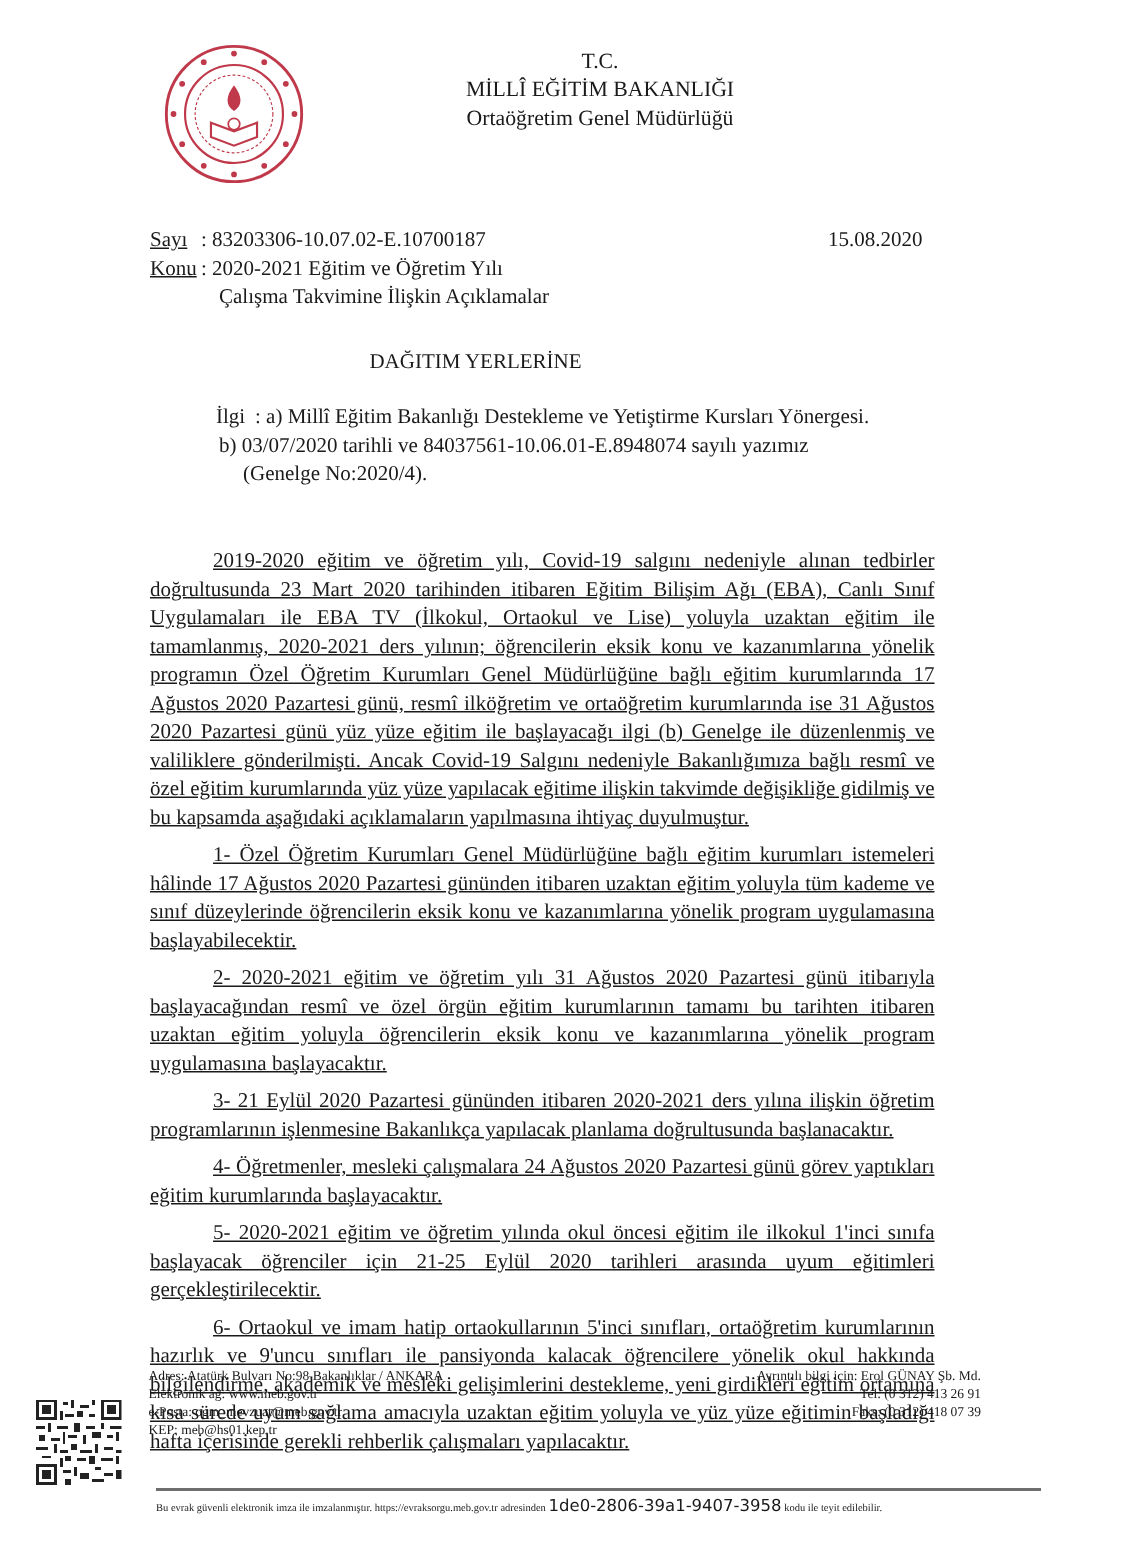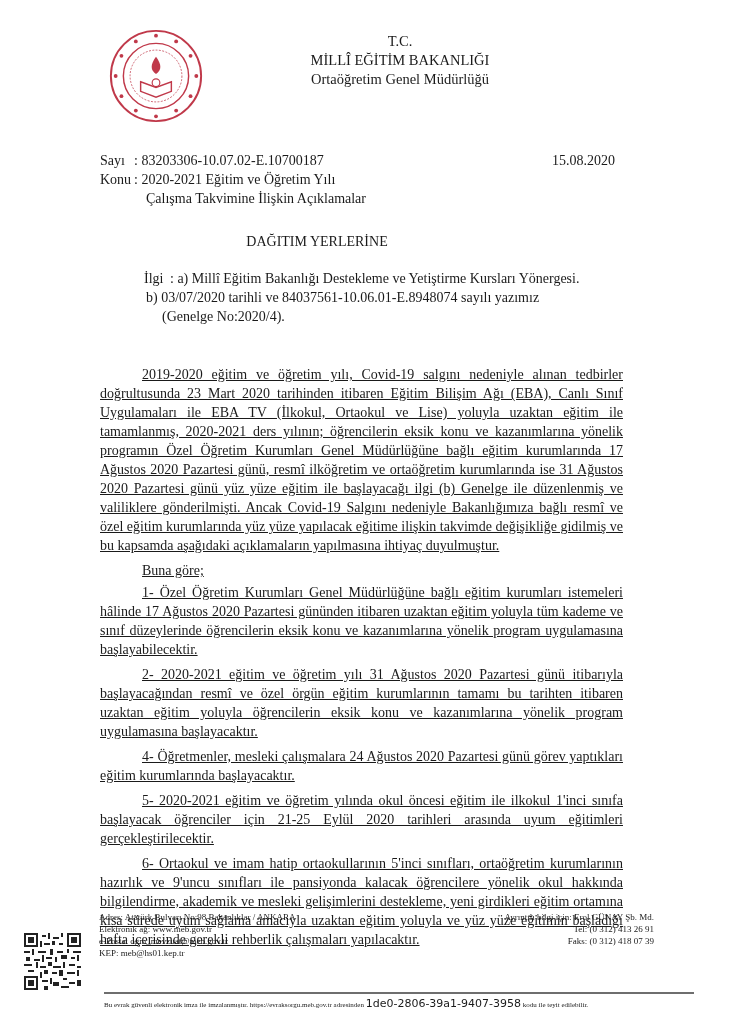--- a/index.html
+++ b/index.html
@@ -2,21 +2,21 @@
 <html><head>
 <meta charset="utf-8">
 <style>
   html, body { margin:0; padding:0; background:#fff; }
   body { width:750px; height:1036px; position:relative; overflow:hidden;
          font-family:"Liberation Serif", "DejaVu Serif", serif; color:#1a1a1a; }
   .abs { position:absolute; }
   .logo { left:108px; top:28px; width:96px; height:96px; }
   .hdr { left:250px; width:300px; text-align:center; font-size:14.5px; line-height:19px; }
   .meta { font-size:14px; line-height:19px; }
-  .lbl { display:inline-block; width:54px; }
+  .lbl { display:inline-block; width:54px;text-decoration:underline; }
   .body { left:100px; width:523px; font-size:14px; line-height:19px; text-align:justify; }
   .body p { margin:0 0 6px 0; text-indent:42px; }
   .body p.nom { margin-bottom:3px; }
   .ilgi { left:100px; width:523px; font-size:14px; line-height:19px; }
   .foot { font-size:9px; line-height:12px; }
   .rule { left:104px; top:992px; width:590px; height:2px; background:#6e6e6e; }
   .sig { left:104px; top:997px; font-size:7px; white-space:nowrap; }
   .sig .code { font-family:"DejaVu Sans", sans-serif; font-size:11px; }
   .qr { left:24px; top:933px; width:57px; height:57px; }
 </style>
@@ -61,23 +61,23 @@
 
 <div class="abs meta" style="left:0; width:634px; text-align:center; top:232px;">DAĞITIM YERLERİNE</div>
 
 <div class="abs ilgi" style="top:269px;margin-left:44px;">
   <span style="display:inline-block;width:26px">İlgi</span><span>: a) Millî Eğitim Bakanlığı Destekleme ve Yetiştirme Kursları Yönergesi.</span>
 </div>
 <div class="abs ilgi" style="top:288px; left:146px; width:420px; text-indent:0; padding-left:16px; text-indent:-16px;">b) 03/07/2020 tarihli ve 84037561-10.06.01-E.8948074 sayılı yazımız (Genelge No:2020/4).</div>
 
 <div class="abs body" style="top:365px;text-decoration:underline;">
   <p>2019-2020 eğitim ve öğretim yılı, Covid-19 salgını nedeniyle alınan tedbirler doğrultusunda 23 Mart 2020 tarihinden itibaren Eğitim Bilişim Ağı (EBA), Canlı Sınıf Uygulamaları ile EBA TV (İlkokul, Ortaokul ve Lise) yoluyla uzaktan eğitim ile tamamlanmış, 2020-2021 ders yılının; öğrencilerin eksik konu ve kazanımlarına yönelik programın Özel Öğretim Kurumları Genel Müdürlüğüne bağlı eğitim kurumlarında 17 Ağustos 2020 Pazartesi günü, resmî ilköğretim ve ortaöğretim kurumlarında ise 31 Ağustos 2020 Pazartesi günü yüz yüze eğitim ile başlayacağı ilgi (b) Genelge ile düzenlenmiş ve valiliklere gönderilmişti. Ancak Covid-19 Salgını nedeniyle Bakanlığımıza bağlı resmî ve özel eğitim kurumlarında yüz yüze yapılacak eğitime ilişkin takvimde değişikliğe gidilmiş ve bu kapsamda aşağıdaki açıklamaların yapılmasına ihtiyaç duyulmuştur.</p>
-  <p class="nom">Buna göre;</p>
   <p>1- Özel Öğretim Kurumları Genel Müdürlüğüne bağlı eğitim kurumları istemeleri hâlinde 17 Ağustos 2020 Pazartesi gününden itibaren uzaktan eğitim yoluyla tüm kademe ve sınıf düzeylerinde öğrencilerin eksik konu ve kazanımlarına yönelik program uygulamasına başlayabilecektir.</p>
   <p>2- 2020-2021 eğitim ve öğretim yılı 31 Ağustos 2020 Pazartesi günü itibarıyla başlayacağından resmî ve özel örgün eğitim kurumlarının tamamı bu tarihten itibaren uzaktan eğitim yoluyla öğrencilerin eksik konu ve kazanımlarına yönelik program uygulamasına başlayacaktır.</p>
+  <p>3- 21 Eylül 2020 Pazartesi gününden itibaren 2020-2021 ders yılına ilişkin öğretim programlarının işlenmesine Bakanlıkça yapılacak planlama doğrultusunda başlanacaktır.</p>
   <p>4- Öğretmenler, mesleki çalışmalara 24 Ağustos 2020 Pazartesi günü görev yaptıkları eğitim kurumlarında başlayacaktır.</p>
   <p>5- 2020-2021 eğitim ve öğretim yılında okul öncesi eğitim ile ilkokul 1'inci sınıfa başlayacak öğrenciler için 21-25 Eylül 2020 tarihleri arasında uyum eğitimleri gerçekleştirilecektir.</p>
   <p>6- Ortaokul ve imam hatip ortaokullarının 5'inci sınıfları, ortaöğretim kurumlarının hazırlık ve 9'uncu sınıfları ile pansiyonda kalacak öğrencilere yönelik okul hakkında bilgilendirme, akademik ve mesleki gelişimlerini destekleme, yeni girdikleri eğitim ortamına kısa sürede uyum sağlama amacıyla uzaktan eğitim yoluyla ve yüz yüze eğitimin başladığı hafta içerisinde gerekli rehberlik çalışmaları yapılacaktır.</p>
 </div>
 
 <div class="abs foot" style="left:99px; top:911px;">
   <div>Adres: Atatürk Bulvarı No:98 Bakanlıklar / ANKARA</div>
   <div>Elektronik ağ: www.meb.gov.tr</div>
   <div>e-Posta: ogm_mevzuat@meb.gov.tr</div>
   <div>KEP: meb@hs01.kep.tr</div>

